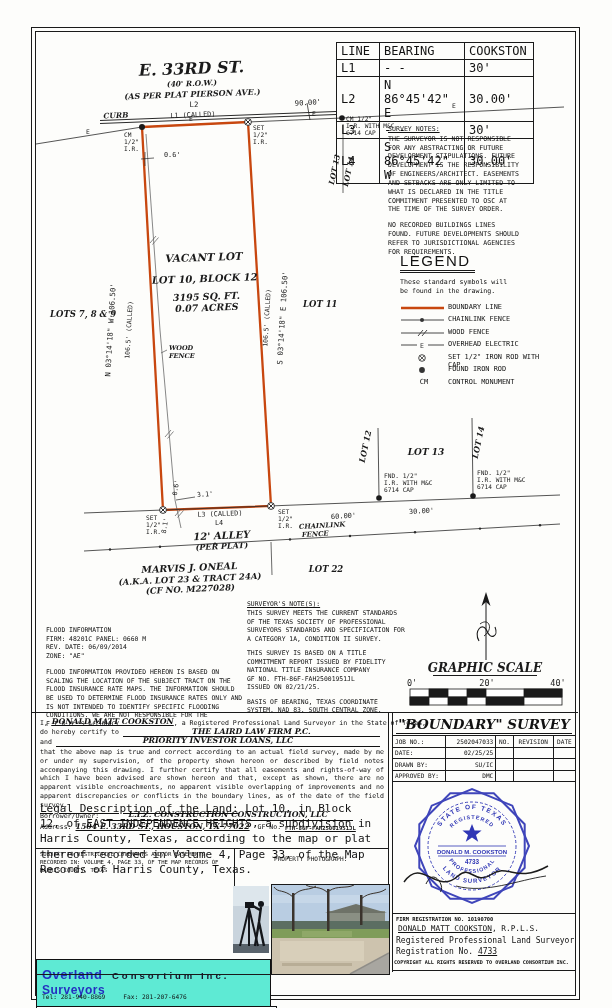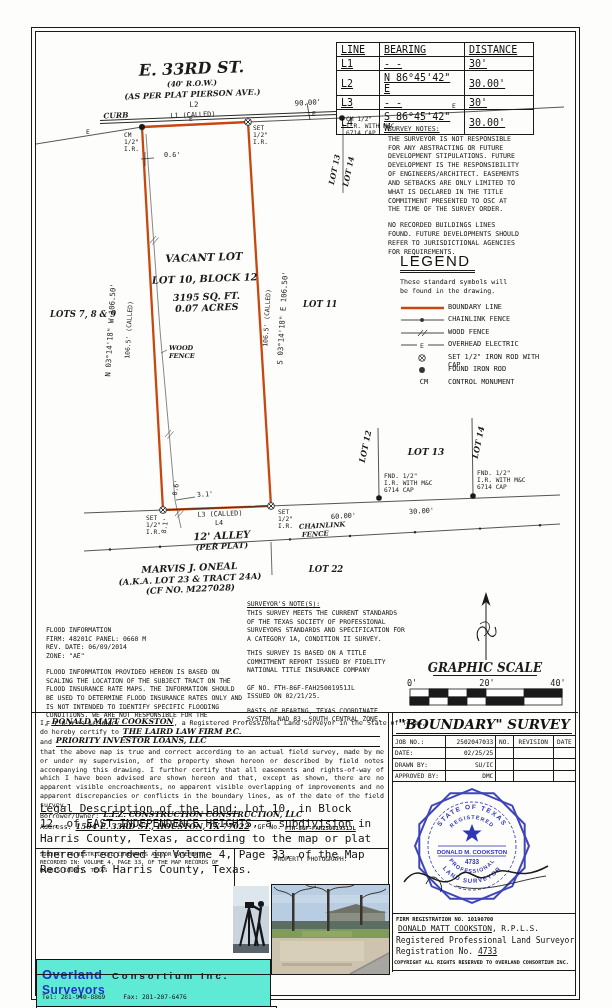--- a/index.html
+++ b/index.html
@@ -9,21 +9,21 @@
   
   .b-outer { position:absolute; left:31px; top:27px; width:547px; height:971px; border:1.6px solid #1a1a1a; }
   .b-inner { position:absolute; left:35px; top:31px; width:539px; height:963px; border:0.8px solid #1a1a1a; }
 
   
   .plat-svg { position:absolute; left:0; top:0; width:612px; height:715px; }
   .svt { font-family:"DejaVu Sans Mono", monospace; fill:#1a1a1a; }
   .svi { font-family:"DejaVu Serif", serif; font-style:italic; font-weight:bold; fill:#1a1a1a; }
 
   
-  .line-table { position:absolute; left:336px; top:42px; border-collapse:collapse; font-size:10px;text-decoration:underline; }
+  .line-table { position:absolute; left:336px; top:42px; border-collapse:collapse; font-size:12px; }
   .line-table th, .line-table td { border:1px solid #1a1a1a; padding:1px 4px; text-align:left; font-weight:normal; }
   .line-table th { height:11px; }
   .line-table td { height:8px; }
   .lt-c1 { width:34px; } .lt-c2 { width:76px; } .lt-c3 { width:60px; }
 
   
   .survey-notes { position:absolute; left:388px; top:125px; width:132px; font-size:6.6px; line-height:1.34; }
   .notes-title { text-decoration:underline; margin-bottom:1px; }
   .survey-notes p { margin:0 0 7px 0; }
   .legend { position:absolute; left:400px; top:251px; width:140px; }
@@ -40,21 +40,21 @@
   .snotes2 { position:absolute; left:247px; top:600px; width:160px; font-size:6.4px; line-height:1.32; }
   .snotes2 p { margin:0 0 6px 0; }
 
   
   .hdivider { position:absolute; left:31px; top:712px; width:547px; border-top:1.6px solid #1a1a1a; }
   .vdivider1 { position:absolute; left:388px; top:712px; height:260px; border-left:1.5px solid #1a1a1a; }
   .vdivider2 { position:absolute; left:391.5px; top:712px; height:260px; border-left:0.8px solid #1a1a1a; }
 
   .cert { position:absolute; left:40px; top:717px; width:344px; font-size:6.55px; line-height:1.36; }
   .crow { display:flex; align-items:flex-end; white-space:nowrap; }
-  .fill { flex:1; border-bottom:0.9px solid #111; margin:0 4px; line-height:1.1; }
+  .fill { flex:1; border-bottom:0.9px solid #111; text-align:center; margin:0 4px; line-height:1.1; }
   .name { font-family:"DejaVu Serif", serif; font-style:italic; font-weight:bold; font-size:7.8px; }
   .u { text-decoration:underline; }
   .cert-body { margin:1px 0 1px 0; text-align:justify; }
   .gf { font-weight:bold; font-size:5.6px; }
 
   .legal { position:absolute; left:40px; top:801px; width:336px; font-size:11px; line-height:1.38; }
   .legal-label { text-decoration:underline; }
 
   .hline-848 { position:absolute; left:36px; top:848px; width:352px; border-top:1px solid #1a1a1a; }
   .subject-box { position:absolute; left:36px; top:848px; width:190px; height:63px; border-right:1px solid #1a1a1a;
@@ -273,21 +273,21 @@
         <line x1="410" y1="697" x2="562" y2="697"></line>
       </g>
     </g>
   </svg>
 
   <table class="line-table">
     <tbody>
         <tr>
       <th class="lt-c1">LINE</th>
       <th class="lt-c2">BEARING</th>
-      <th class="lt-c3">DISTANCE</th>
+      <th class="lt-c3">COOKSTON</th>
     </tr>
     <tr>
       <td>L1</td>
       <td>- -</td>
       <td>30'</td>
     </tr>
     <tr>
       <td>L2</td>
       <td>N 86°45'42" E</td>
       <td>30.00'</td>
@@ -367,21 +367,21 @@
     <div>FLOOD INFORMATION</div>
     <div>FIRM: 48201C PANEL: 0660 M</div>
     <div>REV. DATE: 06/09/2014</div>
     <div style="margin-bottom:7px;">ZONE: "AE"</div>
     <p>FLOOD INFORMATION PROVIDED HEREON IS BASED ON SCALING THE LOCATION OF THE SUBJECT TRACT ON THE FLOOD INSURANCE RATE MAPS. THE INFORMATION SHOULD BE USED TO DETERMINE FLOOD INSURANCE RATES ONLY AND IS NOT INTENDED TO IDENTIFY SPECIFIC FLOODING CONDITIONS. WE ARE NOT RESPONSIBLE FOR THE F.I.R.M.'S ACCURACY.</p>
   </div>
 
   <div class="snotes2">
     <div class="notes-title">SURVEYOR'S NOTE(S):</div>
     <p>THIS SURVEY MEETS THE CURRENT STANDARDS OF THE TEXAS SOCIETY OF PROFESSIONAL SURVEYORS STANDARDS AND SPECIFICATION FOR A CATEGORY 1A, CONDITION II SURVEY.</p>
-    <p style="margin-bottom:9px;">THIS SURVEY IS BASED ON A TITLE COMMITMENT REPORT ISSUED BY FIDELITY NATIONAL TITLE INSURANCE COMPANY</p>
+    <p style="margin-bottom:0;">THIS SURVEY IS BASED ON A TITLE COMMITMENT REPORT ISSUED BY FIDELITY NATIONAL TITLE INSURANCE COMPANY</p>
     <div>GF NO. FTH-86F-FAH25001951JL</div>
     <div style="margin-bottom:6px;">ISSUED ON 02/21/25.</div>
     <p>BASIS OF BEARING, TEXAS COORDINATE SYSTEM, NAD 83, SOUTH CENTRAL ZONE.</p>
   </div>
 
   <div class="hdivider"></div>
   <div class="vdivider1"></div>
   <div class="vdivider2"></div>
 
   <div class="cert">

